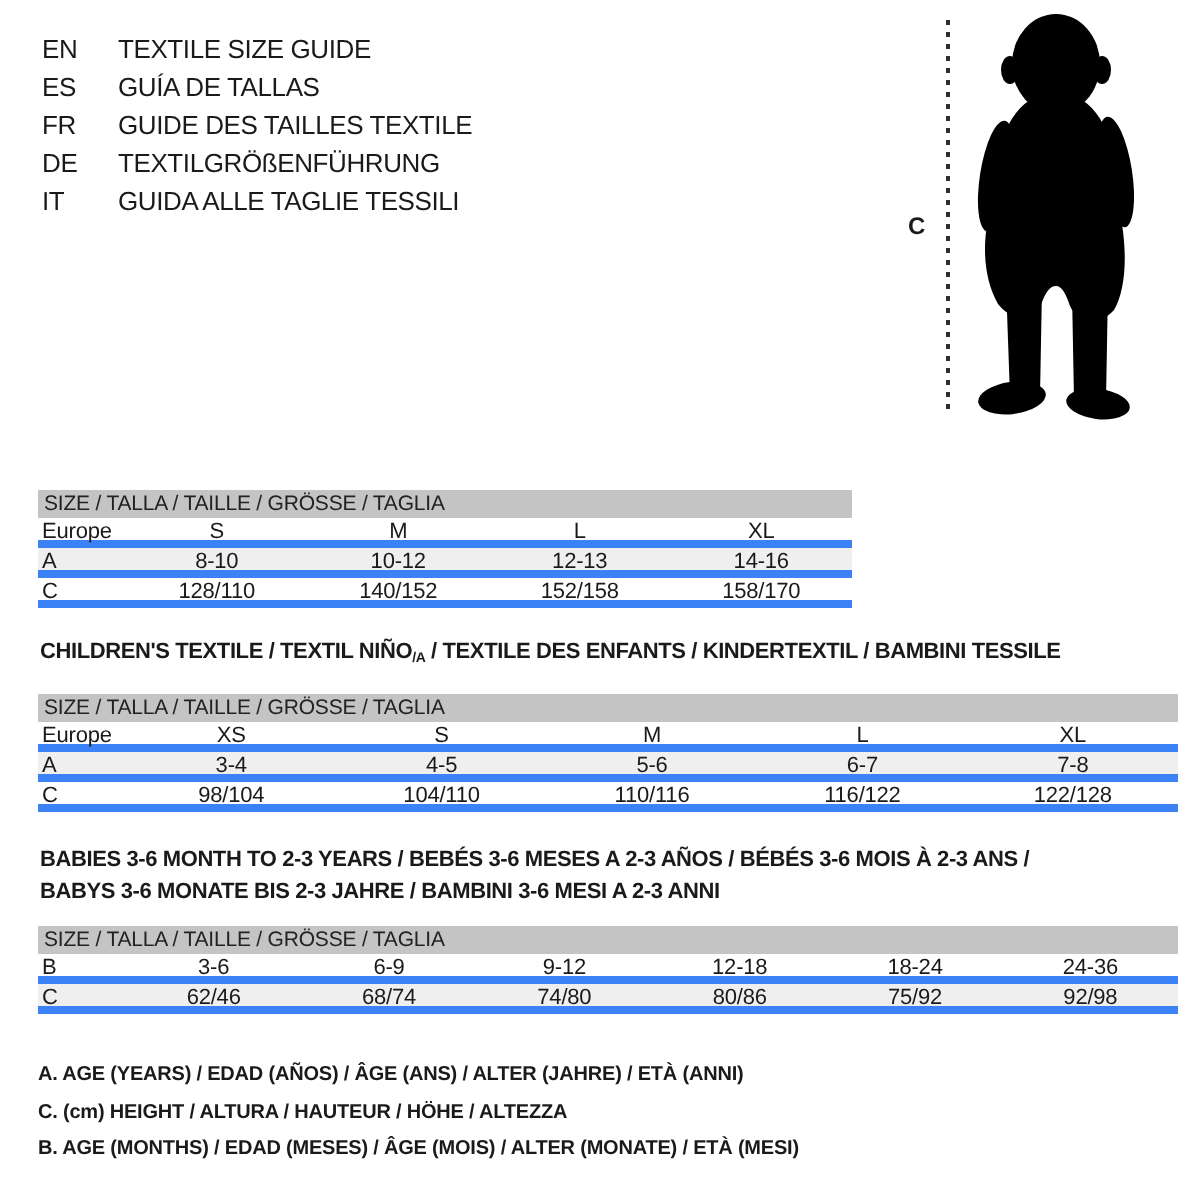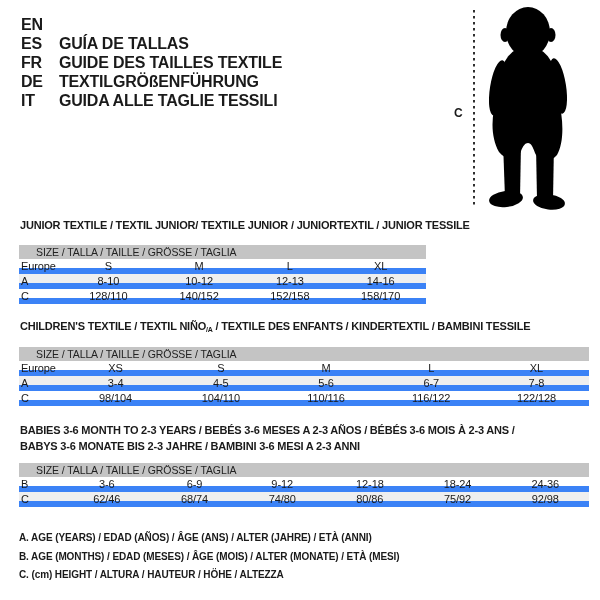--- a/index.html
+++ b/index.html
@@ -4,60 +4,61 @@
 <style>
   * { margin:0; padding:0; box-sizing:border-box; }
   html,body { background:#ffffff; }
   .page {
     position:relative; width:600px; height:600px; background:#ffffff;
     font-family:"Liberation Sans", sans-serif; color:#1a1a1a; overflow:hidden;
   }
 
   
   .lang-block { position:absolute; left:21px; top:15px; }
-  .lang-row { display:flex; font-weight:700; font-size:16px; line-height:19px; letter-spacing:-0.2px; }
+  .lang-row { display:flex; font-weight:400; font-size:13px; line-height:19px; letter-spacing:-0.2px; }
   .lang-code { width:38px; }
 
   
   .figure { position:absolute; left:450px; top:2px; width:146px; height:210px; }
   .figure svg { position:absolute; left:0; top:0; }
   .c-label { position:absolute; left:4px; top:104px; font-weight:700; font-size:12px; }
 
   
   .section-title { position:absolute; left:20px; font-weight:700; font-size:11px;
                    letter-spacing:-0.2px; line-height:16px; white-space:nowrap; }
   .title-1 { top:217px; }
   .title-2 { top:318px; }
   .title-3 { top:422px; white-space:normal; width:560px; }
   .sub { font-size:7px; vertical-align:-2px; }
 
   
   .size-table { position:absolute; left:19px; font-size:11px; letter-spacing:-0.1px; }
   .table-junior   { top:245px; width:407px; }
   .table-children { top:347px; width:570px; }
   .table-babies   { top:463px; width:570px; }
-  .size-bar { height:14px; background:#c4c4c4; line-height:14px; padding-left:17px;
+  .size-bar { height:14px; background:#c4c4c4; line-height:14px; padding-left:3px;
               font-size:10.5px; color:#222; }
-  .trow { display:flex; height:15px; line-height:14px; border-bottom:6px solid #3b82f6; }
+  .trow { display:flex; height:15px; line-height:14px; border-bottom:4px solid #3b82f6; }
   .trow.alt { background:#efefef; }
   .tlabel { width:44px; padding-left:2px; }
   .tcell { flex:1; text-align:center; }
 
   
   .footnotes { position:absolute; left:19px; top:529px; font-weight:700; font-size:10px;
                line-height:18.5px; letter-spacing:-0.1px; }
 </style>
 </head>
 <body>
 
 <div class="page">
 
   <div class="lang-block">
     <div class="lang-row">
       <span class="lang-code">EN</span>
+      <span class="lang-text">TEXTILE SIZE GUIDE</span>
     </div>
     <div class="lang-row">
       <span class="lang-code">ES</span>
       <span class="lang-text">GUÍA DE TALLAS</span>
     </div>
     <div class="lang-row">
       <span class="lang-code">FR</span>
       <span class="lang-text">GUIDE DES TAILLES TEXTILE</span>
     </div>
     <div class="lang-row">
@@ -83,21 +84,20 @@
         <path d="M48,94 C41,112 40,134 49,150 C57,160 68,158 71,149 C73,144 75,141 78,141 C81,141 83,145 85,151 C89,160 100,161 107,153 C114,141 114,118 108,96 C98,90 58,90 48,94 Z"></path>
         <path d="M53,140 L71,142 L70,196 L55,196 Z"></path>
         <path d="M86,144 L104,142 L103,198 L87,198 Z"></path>
         <ellipse cx="56" cy="197" rx="17" ry="8" transform="rotate(-7 56 197)"></ellipse>
         <ellipse cx="99" cy="200" rx="16" ry="7.5" transform="rotate(7 99 200)"></ellipse>
       </g>
     </svg>
     <span class="c-label">C</span>
   </div>
 
-  <div class="section-title title-1">JUNIOR TEXTILE / TEXTIL JUNIOR/ TEXTILE JUNIOR / JUNIORTEXTIL / JUNIOR TESSILE</div>
   <div class="size-table table-junior">
     <div class="size-bar">SIZE / TALLA / TAILLE / GRÖSSE / TAGLIA</div>
     <div class="trow">
       <span class="tlabel">Europe</span>
       <span class="tcell">S</span>
       <span class="tcell">M</span>
       <span class="tcell">L</span>
       <span class="tcell">XL</span>
     </div>
     <div class="trow alt">
@@ -166,17 +166,17 @@
       <span class="tcell">68/74</span>
       <span class="tcell">74/80</span>
       <span class="tcell">80/86</span>
       <span class="tcell">75/92</span>
       <span class="tcell">92/98</span>
     </div>
   </div>
 
   <div class="footnotes">
     <div>A. AGE (YEARS) / EDAD (AÑOS) / ÂGE (ANS) / ALTER (JAHRE) / ETÀ (ANNI)</div>
+    <div>C. (cm) HEIGHT / ALTURA / HAUTEUR / HÖHE / ALTEZZA</div>
     <div>B. AGE (MONTHS) / EDAD (MESES) / ÂGE (MOIS) / ALTER (MONATE) / ETÀ (MESI)</div>
-    <div>C. (cm) HEIGHT / ALTURA / HAUTEUR / HÖHE / ALTEZZA</div>
   </div>
 
 </div>
 
 </body></html>

